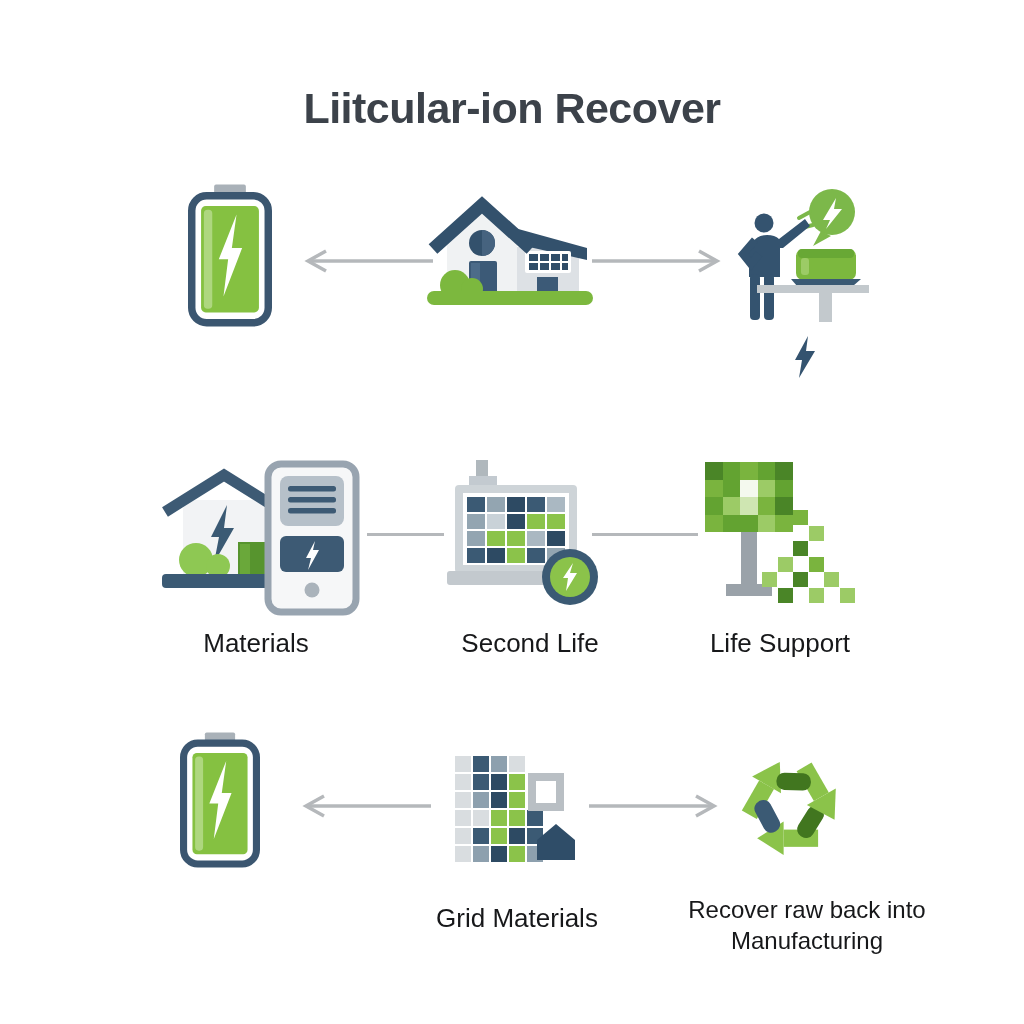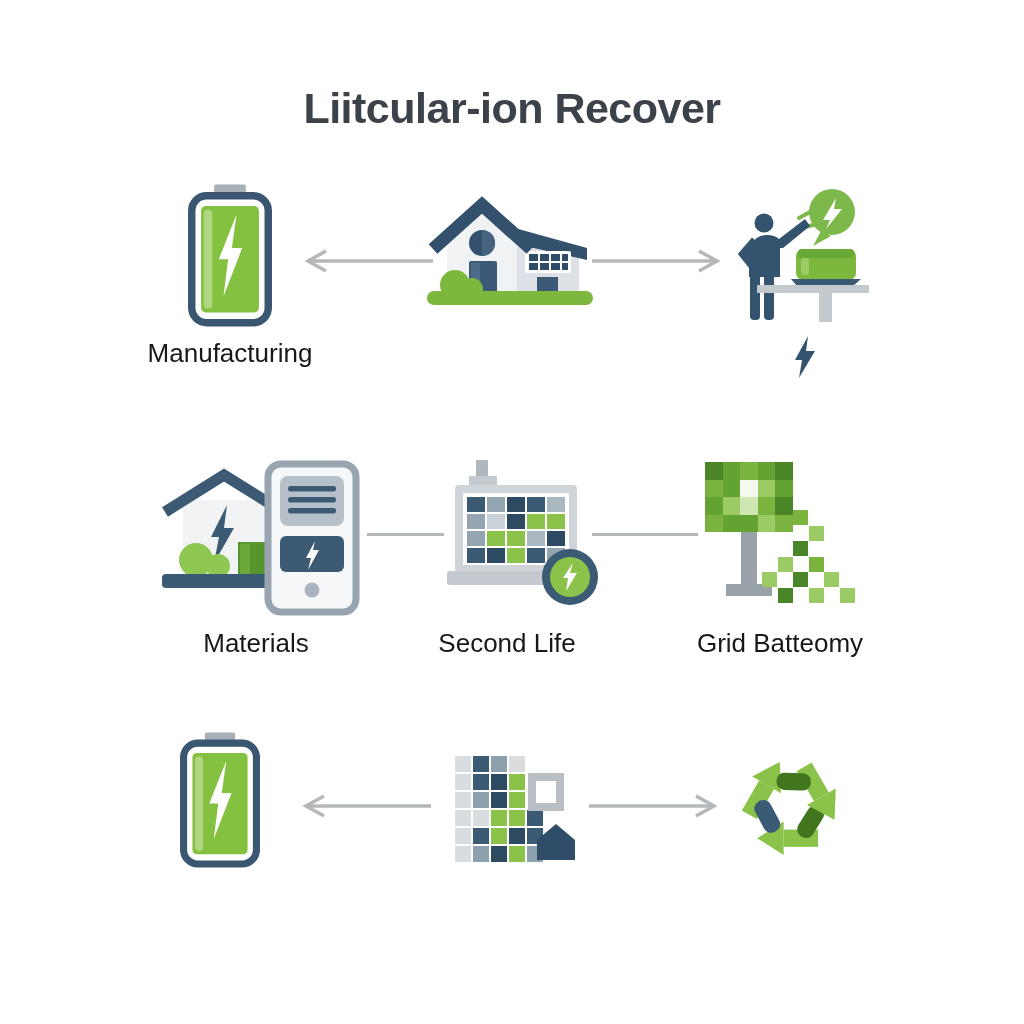--- a/index.html
+++ b/index.html
@@ -91,21 +91,20 @@
       <rect x="29" y="92" width="10" height="46" rx="4"></rect>
     </g>
     <rect x="61" y="67" width="60" height="31" rx="7" fill="#7cb83e"></rect>
     <rect x="63" y="67" width="56" height="9" rx="4" fill="#68a835"></rect>
     <rect x="66" y="76" width="8" height="17" rx="3" fill="#9ccb66"></rect>
     <polygon points="56,97 126,97 118,104 62,104" fill="#3b5a74"></polygon>
     <rect x="22" y="103" width="112" height="8" fill="#c3c9cd"></rect>
     <rect x="84" y="111" width="13" height="29" fill="#c3c9cd"></rect>
   </svg>
 
-  <div class="label" style="left:95px;top:338px">Manufacturing</div>
 
   <svg class="abs" style="left:792px;top:336px" width="26" height="42" viewBox="0 0 26 42">
     <path d="M16 0 L3 24 L10 24 L7 42 L23 15 L14 15 Z" fill="#34536f"></path>
   </svg>
 
   <svg class="abs" style="left:162px;top:460px" width="200" height="160" viewBox="0 0 200 160">
     <rect x="21" y="40" width="84" height="76" fill="#f2f3f5"></rect>
     <path d="M3,52 L62,15 L121,52" fill="none" stroke="#3d5a74" stroke-width="11"></path>
     <path d="M68 42 L52 74 L60 74 L55 100 L75 65 L65 65 Z" fill="#3b5a74" transform="translate(-3,3)"></path>
     <rect x="76" y="82" width="28" height="34" fill="#57942e"></rect>
@@ -198,22 +197,22 @@
         <div class="cascade-cell" style="left: 0px; top: 62px; background: rgb(156, 203, 102);"></div>
         <div class="cascade-cell" style="left: 31px; top: 62px; background: rgb(74, 133, 39);"></div>
         <div class="cascade-cell" style="left: 62px; top: 62px; background: rgb(156, 203, 102);"></div>
         <div class="cascade-cell" style="left: 15.5px; top: 77.5px; background: rgb(74, 133, 39);"></div>
         <div class="cascade-cell" style="left: 46.5px; top: 77.5px; background: rgb(156, 203, 102);"></div>
         <div class="cascade-cell" style="left: 77.5px; top: 77.5px; background: rgb(156, 203, 102);"></div>
       </div>
   </div>
 
   <div class="label" style="left:121px;top:628px">Materials</div>
-  <div class="label" style="left:372px;top:628px">Second Life</div>
-  <div class="label" style="left:645px;top:628px">Grid Batteomy</div>
+  <div class="label" style="left:395px;top:628px">Second Life</div>
+  <div class="label" style="left:645px;top:628px">Life Support</div>
 
   <svg class="abs" style="left:180px;top:730px" width="80" height="140" viewBox="0 0 90 152">
     <rect x="28" y="0" width="34" height="14" rx="2" fill="#a9b1b8"></rect>
     <rect x="4" y="12" width="82" height="136" rx="16" fill="#ffffff" stroke="#3b5670" stroke-width="8"></rect>
     <rect x="14" y="23" width="62" height="114" rx="5" fill="#85c141"></rect>
     <rect x="17" y="27" width="9" height="106" rx="4" fill="#aed77f"></rect>
     <path d="M52 32 L33 80 L43 80 L38 120 L58 68 L47 68 Z" fill="#ffffff"></path>
   </svg>
 
   <svg class="abs" style="left:298px;top:793px" width="137" height="26" viewBox="0 0 137 26">
@@ -282,14 +281,16 @@
       </g>
 
       <g transform="rotate(240)">
         <rect x="-6" y="20" width="30" height="15" fill="#8bc34a"></rect>
         <rect x="12" y="6" width="30" height="15" rx="7" fill="#41761f" transform="rotate(-58 22 22)"></rect>
         <polygon points="-6,13 -6,42 -29,27.5" fill="#8bc34a"></polygon>
       </g>
     </g>
   </svg>
 
+  <div class="label" style="left:382px;top:903px">Grid Materials</div>
+  <div class="label small" style="left:672px;top:895px">Recover raw back into Manufacturing</div>
 
 </div>
 
 </body></html>

